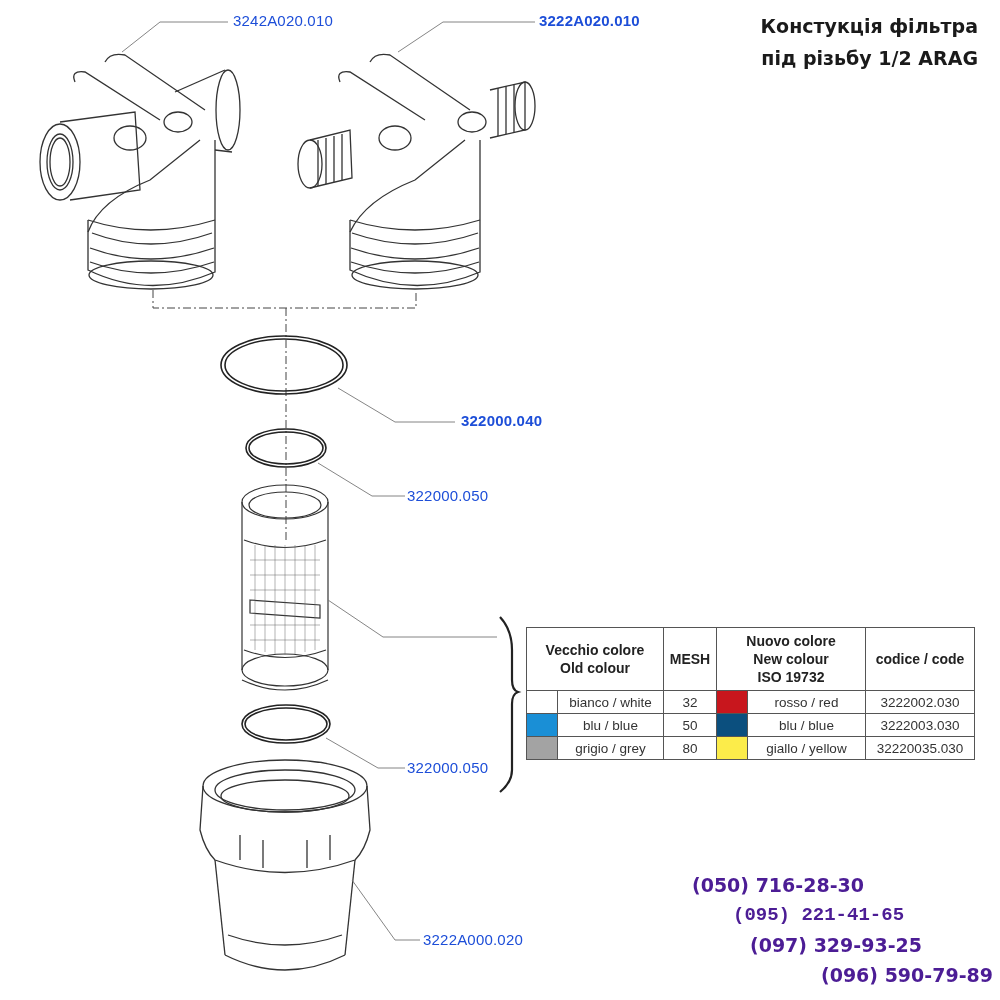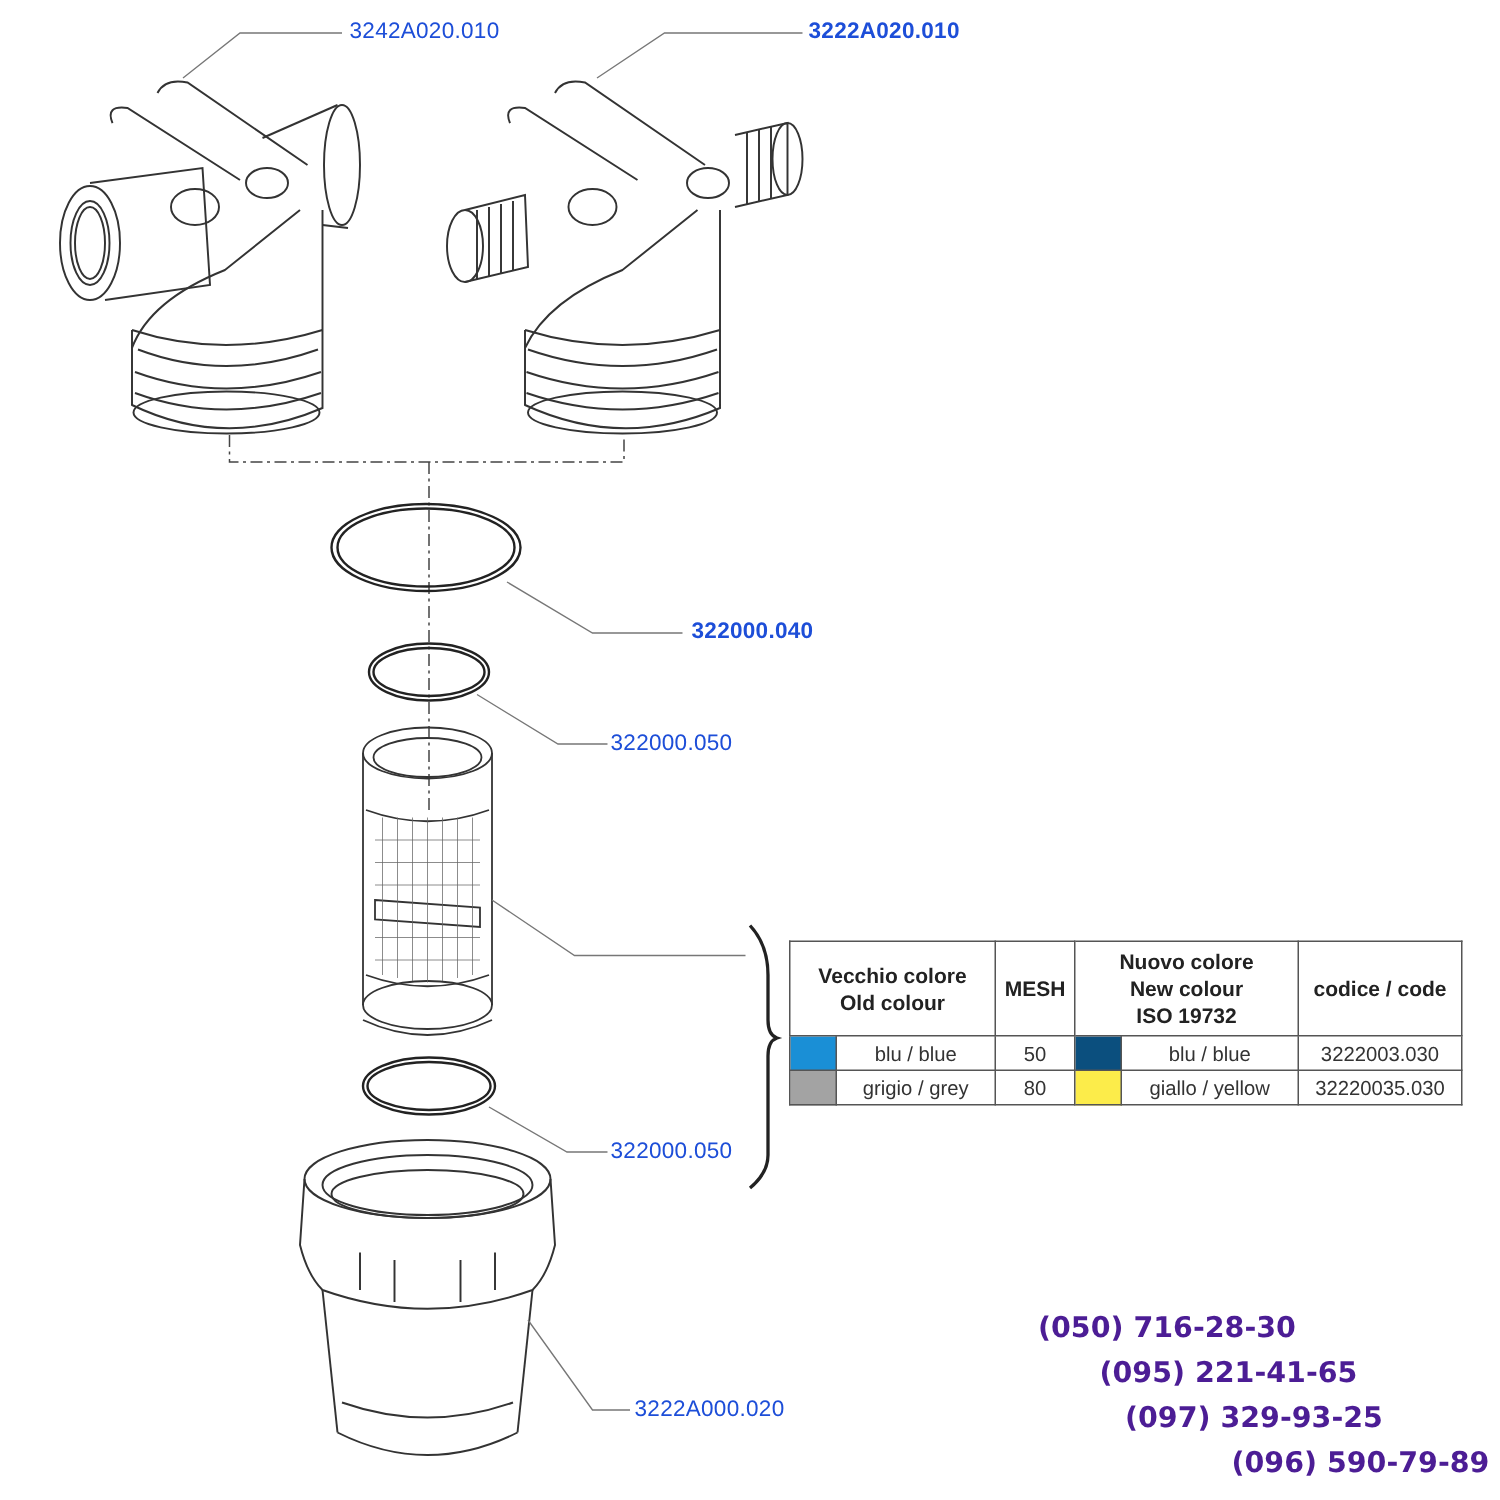--- a/index.html
+++ b/index.html
@@ -133,36 +133,46 @@
 </svg>
 
 <div class="label" style="left:233px; top:12px;">3242A020.010</div>
 <div class="label" style="left:539px; top:12px;font-weight:bold;">3222A020.010</div>
 <div class="label" style="left:461px; top:412px;font-weight:bold;">322000.040</div>
 <div class="label" style="left:407px; top:487px;">322000.050</div>
 <div class="label" style="left:407px; top:759px;">322000.050</div>
 <div class="label" style="left:423px; top:931px;">3222A000.020</div>
 
 <div class="title">
+  <div>Констукція фільтра</div>
+  <div>під різьбу 1/2 ARAG</div>
 </div>
 
 <table class="mesh">
   <tbody>
       <tr>
     <th colspan="2" style="width:128px;">
       <div>Vecchio colore</div>
       <div>Old colour</div>
     </th>
     <th style="width:44px;">MESH</th>
     <th colspan="2" style="width:140px;">
       <div>Nuovo colore</div>
       <div>New colour</div>
       <div>ISO 19732</div>
     </th>
     <th style="width:100px;">codice / code</th>
+  </tr>
+  <tr>
+    <td class="sw" style="background:#ffffff;"></td>
+    <td>bianco / white</td>
+    <td>32</td>
+    <td class="sw" style="background:#c8161d;"></td>
+    <td>rosso / red</td>
+    <td>3222002.030</td>
   </tr>
   <tr>
     <td class="sw" style="background:#1a8fd6;"></td>
     <td>blu / blue</td>
     <td>50</td>
     <td class="sw" style="background:#0b4f7e;"></td>
     <td>blu / blue</td>
     <td>3222003.030</td>
   </tr>
   <tr>
@@ -170,15 +180,15 @@
     <td>grigio / grey</td>
     <td>80</td>
     <td class="sw" style="background:#fcec4a;"></td>
     <td>giallo / yellow</td>
     <td>32220035.030</td>
   </tr>
 </tbody>
   </table>
 
 <div class="phone" style="left:692px; top:874px;">(050) 716-28-30</div>
-<div class="phone" style="left:733px; top:904px;">(095) 221-41-65</div>
+<div class="phone" style="left:733px; top:904px;font-family:Liberation Mono, monospace;">(095) 221-41-65</div>
 <div class="phone" style="left:750px; top:934px;">(097) 329-93-25</div>
 <div class="phone" style="left:821px; top:964px;">(096) 590-79-89</div>
 
 </body></html>

